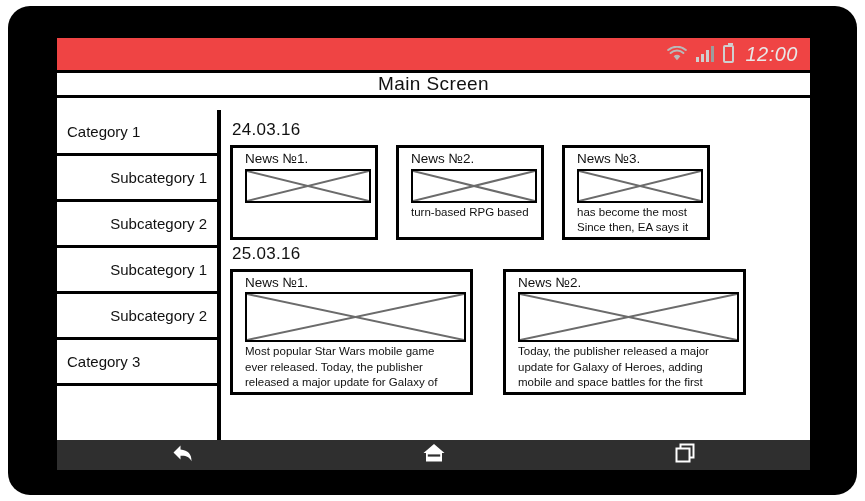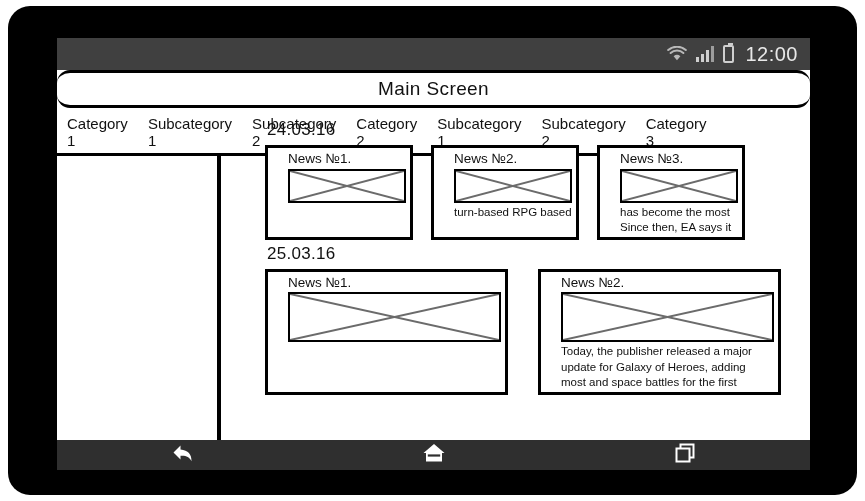--- a/index.html
+++ b/index.html
@@ -23,24 +23,25 @@
     left: 49px; top: 32px;
     width: 753px; height: 440px;
     background: #ffffff;
     overflow: hidden;
   }
 
   
   #statusbar {
     position: absolute; left: 0; top: 0;
     width: 100%; height: 32px;
-    background: #404040;
+    background: #ef4444;
     display: flex; align-items: center; justify-content: flex-end;
     padding-right: 12px;
     gap: 9px;
+    font-style: italic;
   }
   .sb-icon { display: flex; align-items: center; }
   #clock {
     color: #e8e8e8;
     font-size: 20px;
     letter-spacing: 0.5px;
     font-family: "Liberation Sans", sans-serif;
     margin-left: 2px;
   }
   .bars { display: flex; align-items: flex-end; gap: 2px; height: 16px; }
@@ -54,74 +55,73 @@
     position: relative;
   }
   .batt::before {
     content:""; position:absolute; left:3px; top:-4px;
     width:5px; height:2px; background:#cfcfcf;
   }
 
   
   #titlebar {
     position: absolute; left: 0; top: 32px;
-    width: 100%; height: 38px;
+    width: 100%; height: 28px;
     background: #ffffff;
     border-top: 3px solid #000;
     border-bottom: 3px solid #000;
-    display: flex; align-items: center; justify-content: center; border-radius: 13px;
+    display: flex; align-items: center; justify-content: center;
   }
   #titlebar .title {
     font-size: 19px; color: #111; letter-spacing: 0.4px;
   }
 
   
   #bodyarea {
     position: absolute; left: 0; top: 72px;
     width: 100%; height: 330px;
     display: flex;
     background: #fff;
   }
 
   
   #sidebar {
     width: 164px;
     flex: 0 0 164px;
     border-right: 4px solid #000;
-    display: flex; flex-direction: row;
+    display: flex; flex-direction: column;
   }
   .side-item {
     height: 46px;
     border-bottom: 3px solid #000;
     display: flex; align-items: center;
     font-size: 15px; color: #111;
     padding: 0 10px;
     background: #fff;
   }
   .side-item.cat { justify-content: flex-start; }
-  .side-item.sub { justify-content: flex-start; }
+  .side-item.sub { justify-content: flex-end; }
 
   
   #content {
     flex: 1 1 auto;
     padding: 6px 8px 0 9px;
     overflow: hidden;
-    margin-left: 35px;
   }
   .date {
     font-size: 17px; color: #111;
     margin: 4px 0 5px 2px;
     letter-spacing: 0.3px;
   }
   .card-row { display: flex; gap: 18px; }
 
   .card {
     border: 3px solid #000;
     background: #fff;
-    padding: 3px 4px 2px 20px;
+    padding: 3px 4px 2px 12px;
     display: flex; flex-direction: column;
   }
   .card-title {
     font-size: 13.5px; color: #111; line-height: 1.15;
     margin-bottom: 2px;
   }
   .ph {
     border: 2px solid #000;
     position: relative;
     background: #fff;
@@ -191,23 +191,20 @@
       <div id="sidebar">
           <div class="side-item cat">
             <span>Category 1</span>
           </div>
           <div class="side-item sub">
             <span>Subcategory 1</span>
           </div>
           <div class="side-item sub">
             <span>Subcategory 2</span>
           </div>
-          <div class="side-item cat">
-            <span>Category 2</span>
-          </div>
           <div class="side-item sub">
             <span>Subcategory 1</span>
           </div>
           <div class="side-item sub">
             <span>Subcategory 2</span>
           </div>
           <div class="side-item cat">
             <span>Category 3</span>
           </div>
         </div>
@@ -252,33 +249,38 @@
           <div class="date">25.03.16</div>
           <div class="card-row row2">
             <div class="card">
               <div class="card-title">News №1.</div>
               <div class="ph">
                 <svg preserveAspectRatio="none" viewBox="0 0 100 40">
                   <line x1="0" y1="0" x2="100" y2="40" stroke="#6b6b6b" stroke-width="2" vector-effect="non-scaling-stroke"></line>
                   <line x1="100" y1="0" x2="0" y2="40" stroke="#6b6b6b" stroke-width="2" vector-effect="non-scaling-stroke"></line>
                 </svg>
               </div>
+              <div class="card-text">
+                <div>Most popular Star Wars mobile game</div>
+                <div>ever released. Today, the publisher</div>
+                <div>released a major update for Galaxy of</div>
+              </div>
             </div>
             <div class="card">
               <div class="card-title">News №2.</div>
               <div class="ph">
                 <svg preserveAspectRatio="none" viewBox="0 0 100 40">
                   <line x1="0" y1="0" x2="100" y2="40" stroke="#6b6b6b" stroke-width="2" vector-effect="non-scaling-stroke"></line>
                   <line x1="100" y1="0" x2="0" y2="40" stroke="#6b6b6b" stroke-width="2" vector-effect="non-scaling-stroke"></line>
                 </svg>
               </div>
               <div class="card-text">
                 <div>Today, the publisher released a major</div>
                 <div>update for Galaxy of Heroes, adding</div>
-                <div>most and space battles for the first</div>
+                <div>mobile and space battles for the first</div>
               </div>
             </div>
           </div>
         </div>
     </div>
 
     <div id="navbar">
       <div class="nav-btn">
         <span>
           <svg width="26" height="22" viewBox="0 0 26 22">

